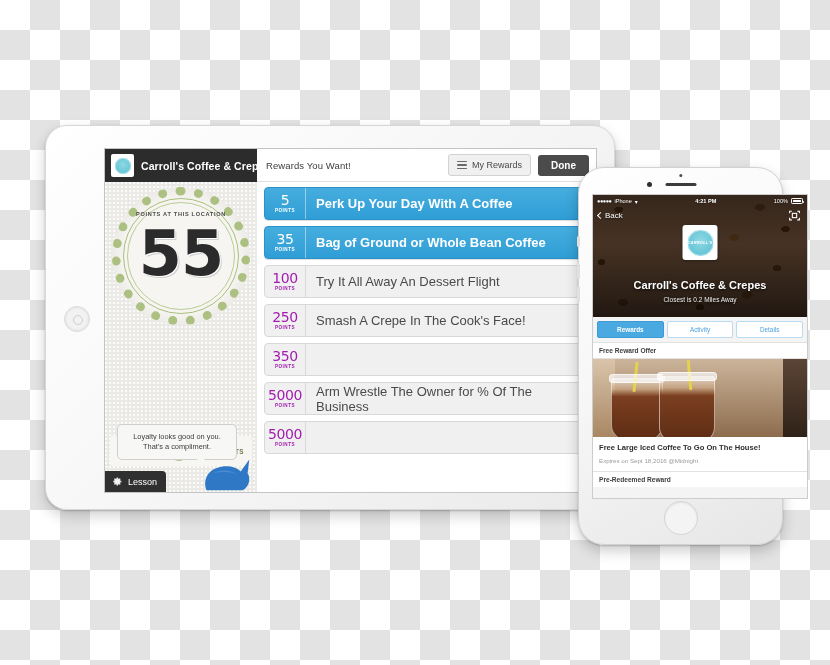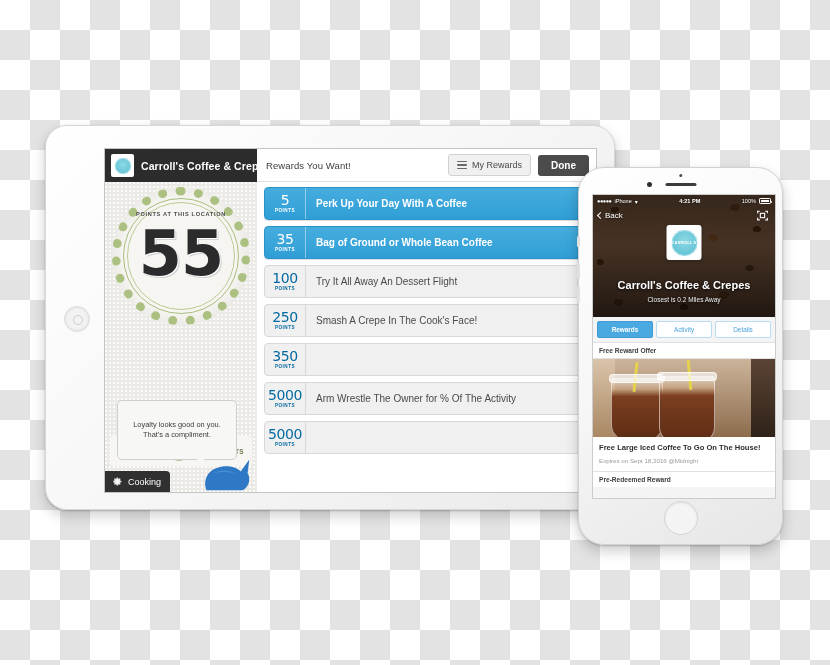--- a/index.html
+++ b/index.html
@@ -241,21 +241,21 @@
   }
 
   
   .bubble {
     position: absolute;
     left: 12px; bottom: 32px;
     width: 120px;
     background: #f7f7f5;
     border: 1px solid #cfcfcf;
     border-radius: 5px;
-    padding: 19px 6px;
+    padding: 7px 6px;
     text-align: center;
     font-size: 7.4px;
     line-height: 10px;
     color: #3c3c3c;
     z-index: 4;
   }
   .bubble::after {
     content: "";
     position: absolute;
     left: 78px; bottom: -7px;
@@ -308,21 +308,21 @@
     box-shadow: 0 1px 1px rgba(0,0,0,.13);
   }
   .rw-pts {
     width: 41px;
     flex: 0 0 41px;
     display: flex;
     flex-direction: column;
     align-items: center;
     justify-content: center;
     border-right: 1px solid #d8d8d8;
-    color: #0369a1;
+    color: #a21caf;
     line-height: 1;
   }
   .reward-row.hot .rw-pts {
     border-right: 1px solid rgba(255,255,255,.45);
     color: #ffffff;
   }
   .rw-num {
     font-size: 14px;
     font-family: "DejaVu Sans", sans-serif;
     letter-spacing: -.4px;
@@ -331,21 +331,21 @@
     font-size: 4.6px;
     font-weight: bold;
     letter-spacing: .5px;
     margin-top: 2px;
   }
   .rw-title {
     flex: 1;
     display: flex;
     align-items: center;
     padding-left: 10px;
-    font-size: 10px;
+    font-size: 13px;
     color: #4a4a4a;
   }
   .reward-row.hot .rw-title {
     color: #ffffff;
     font-weight: bold;
   }
   .list-fade {
     position: absolute;
     left: 0; right: 0; bottom: 0;
     height: 10px;
@@ -402,21 +402,21 @@
     position: absolute;
     left: -2px;
     width: 2.5px;
     background: #e0e0e0;
     border-radius: 2px;
   }
 
   #phone-screen {
     position: absolute;
     left: 13px; top: 26px;
-    width: 184px;
+    width: 216px;
     height: 305px;
     background: #f4f4f4;
     overflow: hidden;
     border: 1px solid #cccccc;
     display: flex;
     flex-direction: column;
   }
 
   
   .hero {
@@ -709,21 +709,21 @@
           <svg class="whale" viewBox="0 0 60 42">
             <path d="M6 40 C2 30 6 18 18 14 C28 10 40 12 46 18 L56 4 L54 20 C58 26 56 36 48 40 Z" fill="#2e78c6"></path>
             <path d="M14 20 C22 15 36 16 42 22 C36 18 24 18 14 20 Z" fill="#4f93d6" opacity=".8"></path>
           </svg>
 
           <div class="btn-options">
             <svg class="gear" viewBox="0 0 24 24">
               <path fill="#ffffff" d="M12 8.2a3.8 3.8 0 1 0 0 7.6 3.8 3.8 0 0 0 0-7.6zm0 5.9a2.1 2.1 0 1 1 0-4.2 2.1 2.1 0 0 1 0 4.2z"></path>
               <path fill="#ffffff" d="M20.5 13.4v-2.8l-2.2-.4a6.6 6.6 0 0 0-.7-1.7l1.3-1.8-2-2-1.8 1.3c-.5-.3-1.1-.6-1.7-.7L13 3.2h-2.8l-.4 2.2c-.6.1-1.2.4-1.7.7L6.3 4.8l-2 2 1.3 1.8c-.3.5-.6 1.1-.7 1.7l-2.2.3v2.8l2.2.4c.1.6.4 1.2.7 1.7l-1.3 1.8 2 2 1.8-1.3c.5.3 1.1.6 1.7.7l.4 2.2H13l.4-2.2c.6-.1 1.2-.4 1.7-.7l1.8 1.3 2-2-1.3-1.8c.3-.5.6-1.1.7-1.7z" opacity=".9"></path>
             </svg>
-            <span>Cooking</span>
+            <span>Lesson</span>
           </div>
         </div>
 
         <div class="rewards-panel">
           <div id="rewards-rows">
   <div class="reward-row hot">
     <div class="rw-pts">
       <span class="rw-num">5</span>
       <span class="rw-unit">POINTS</span>
     </div>
@@ -754,21 +754,21 @@
     <div class="rw-pts">
       <span class="rw-num">350</span>
       <span class="rw-unit">POINTS</span>
     </div>
   </div>
   <div class="reward-row">
     <div class="rw-pts">
       <span class="rw-num">5000</span>
       <span class="rw-unit">POINTS</span>
     </div>
-    <div class="rw-title">Arm Wrestle The Owner for % Of The Activity</div>
+    <div class="rw-title">Arm Wrestle The Owner for % Of The Business</div>
   </div>
   <div class="reward-row">
     <div class="rw-pts">
       <span class="rw-num">5000</span>
       <span class="rw-unit">POINTS</span>
     </div>
   </div>
             </div>
           <div class="list-fade"></div>
         </div>

